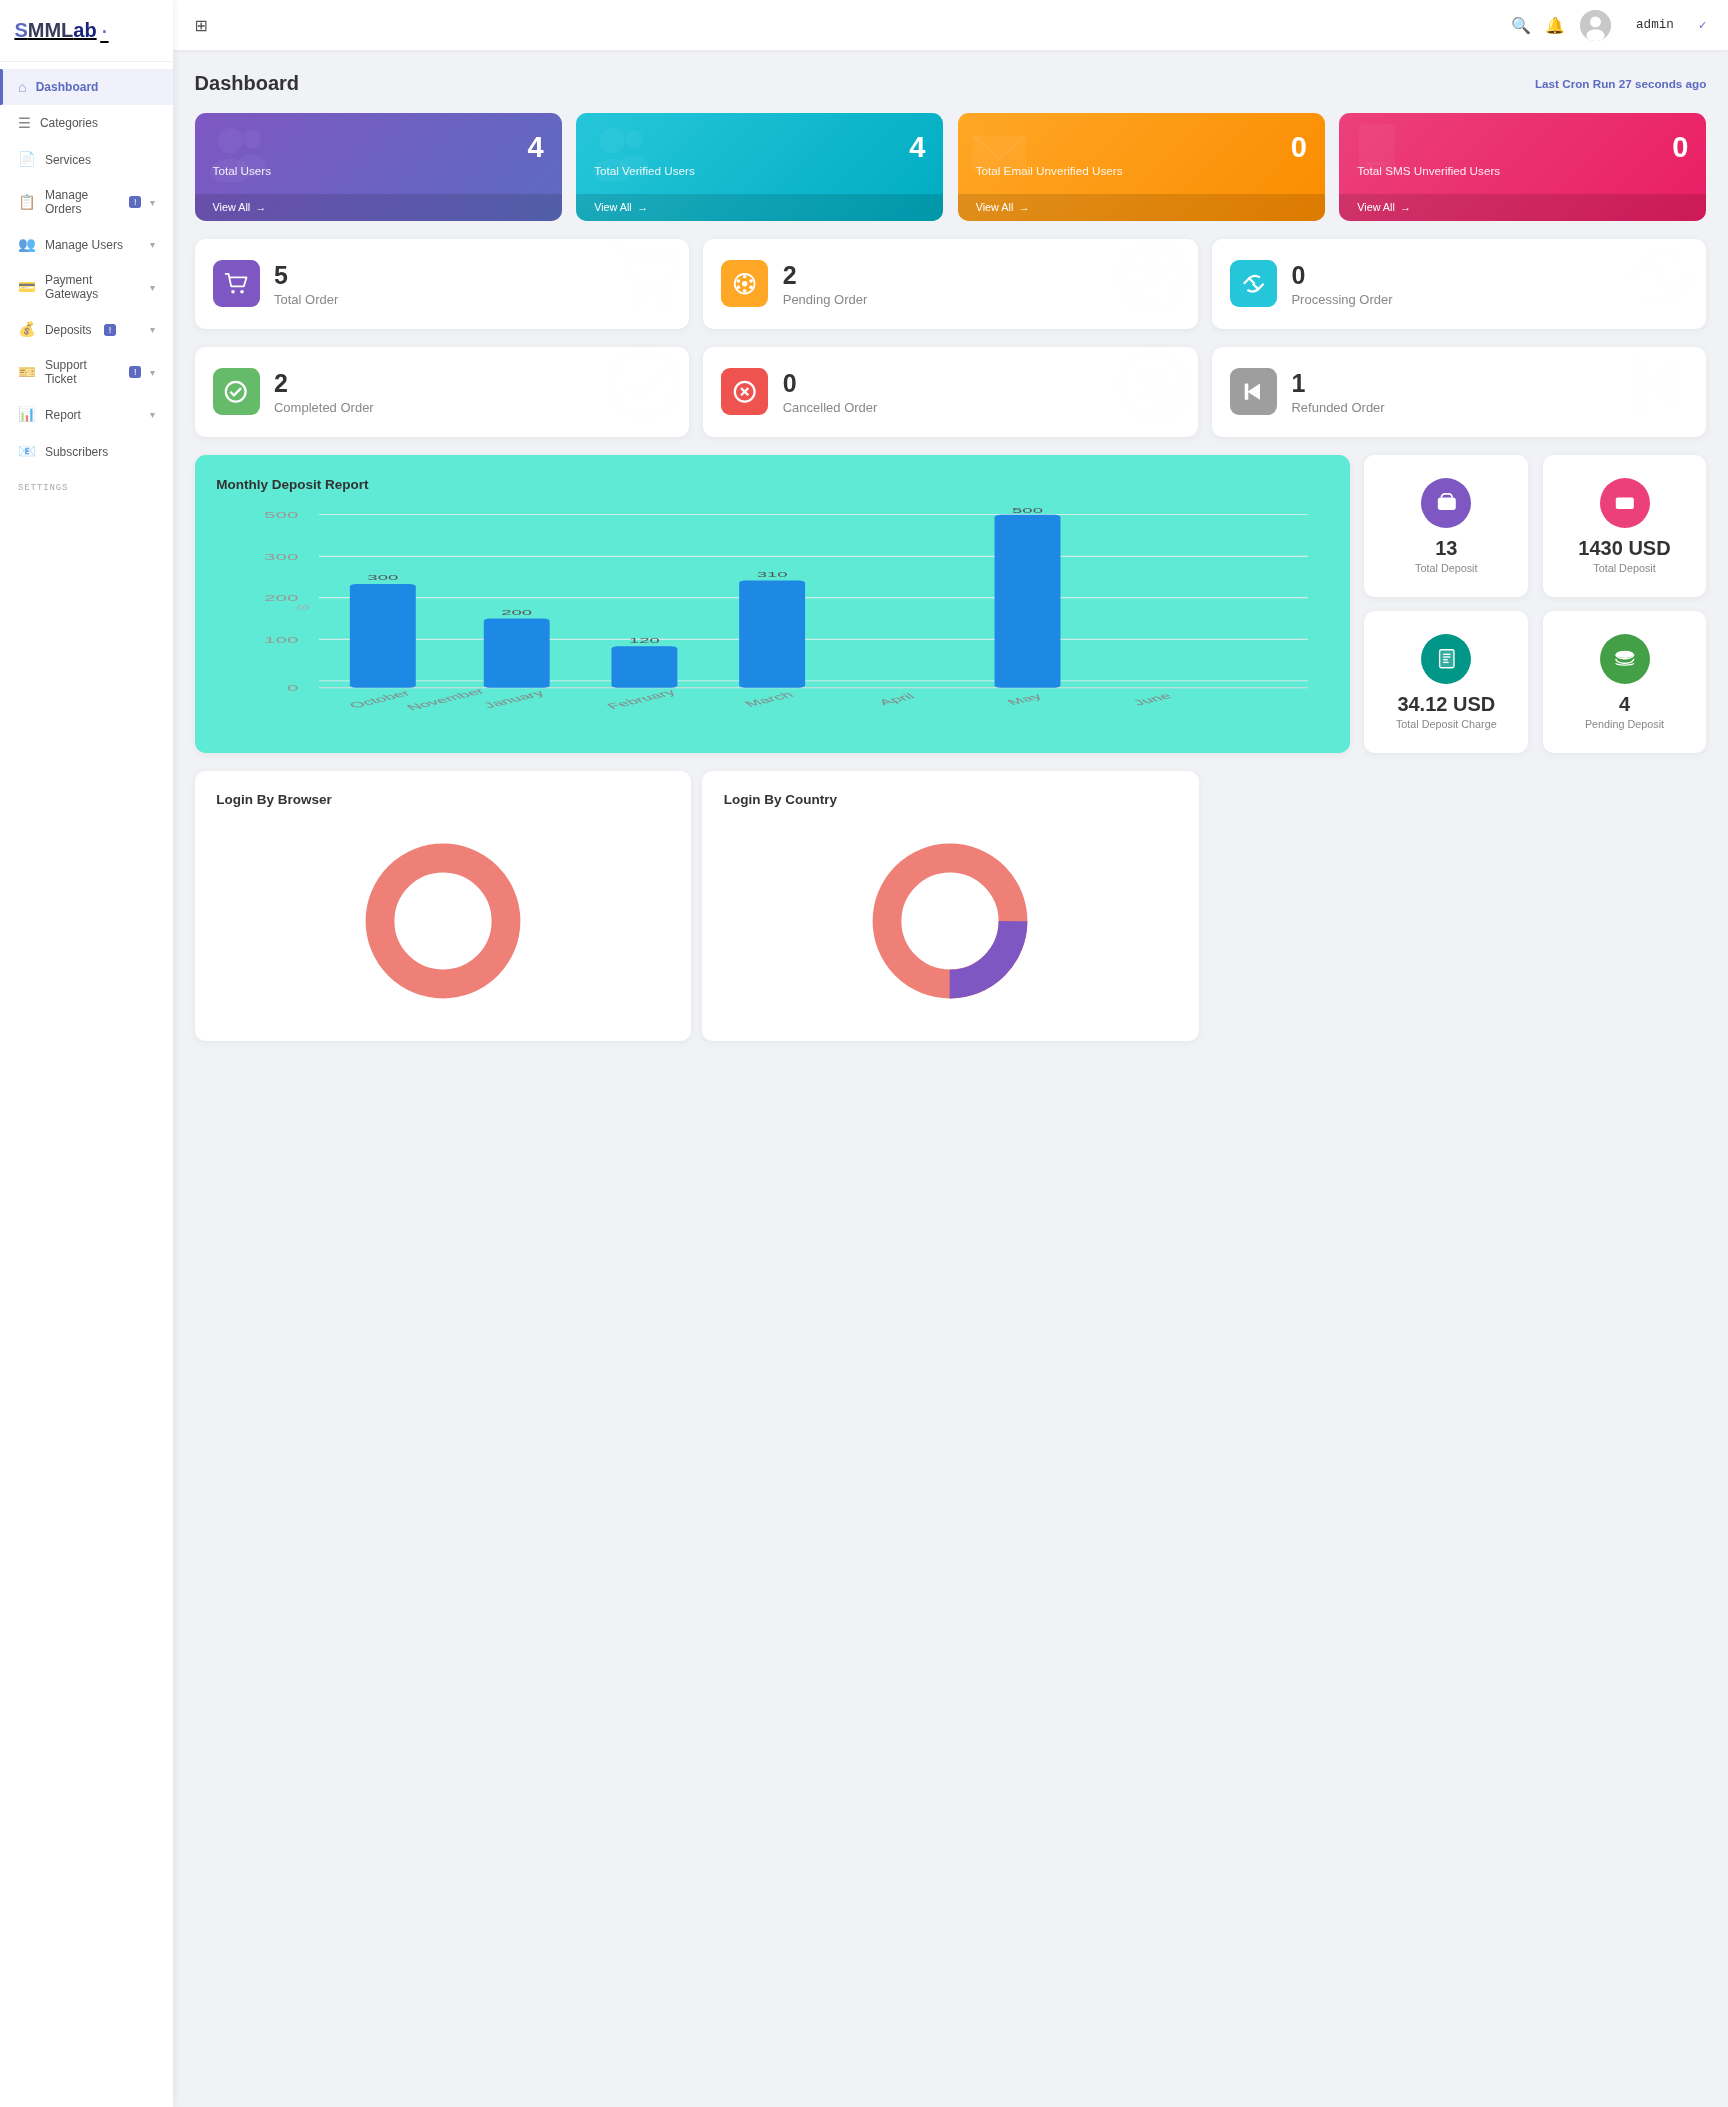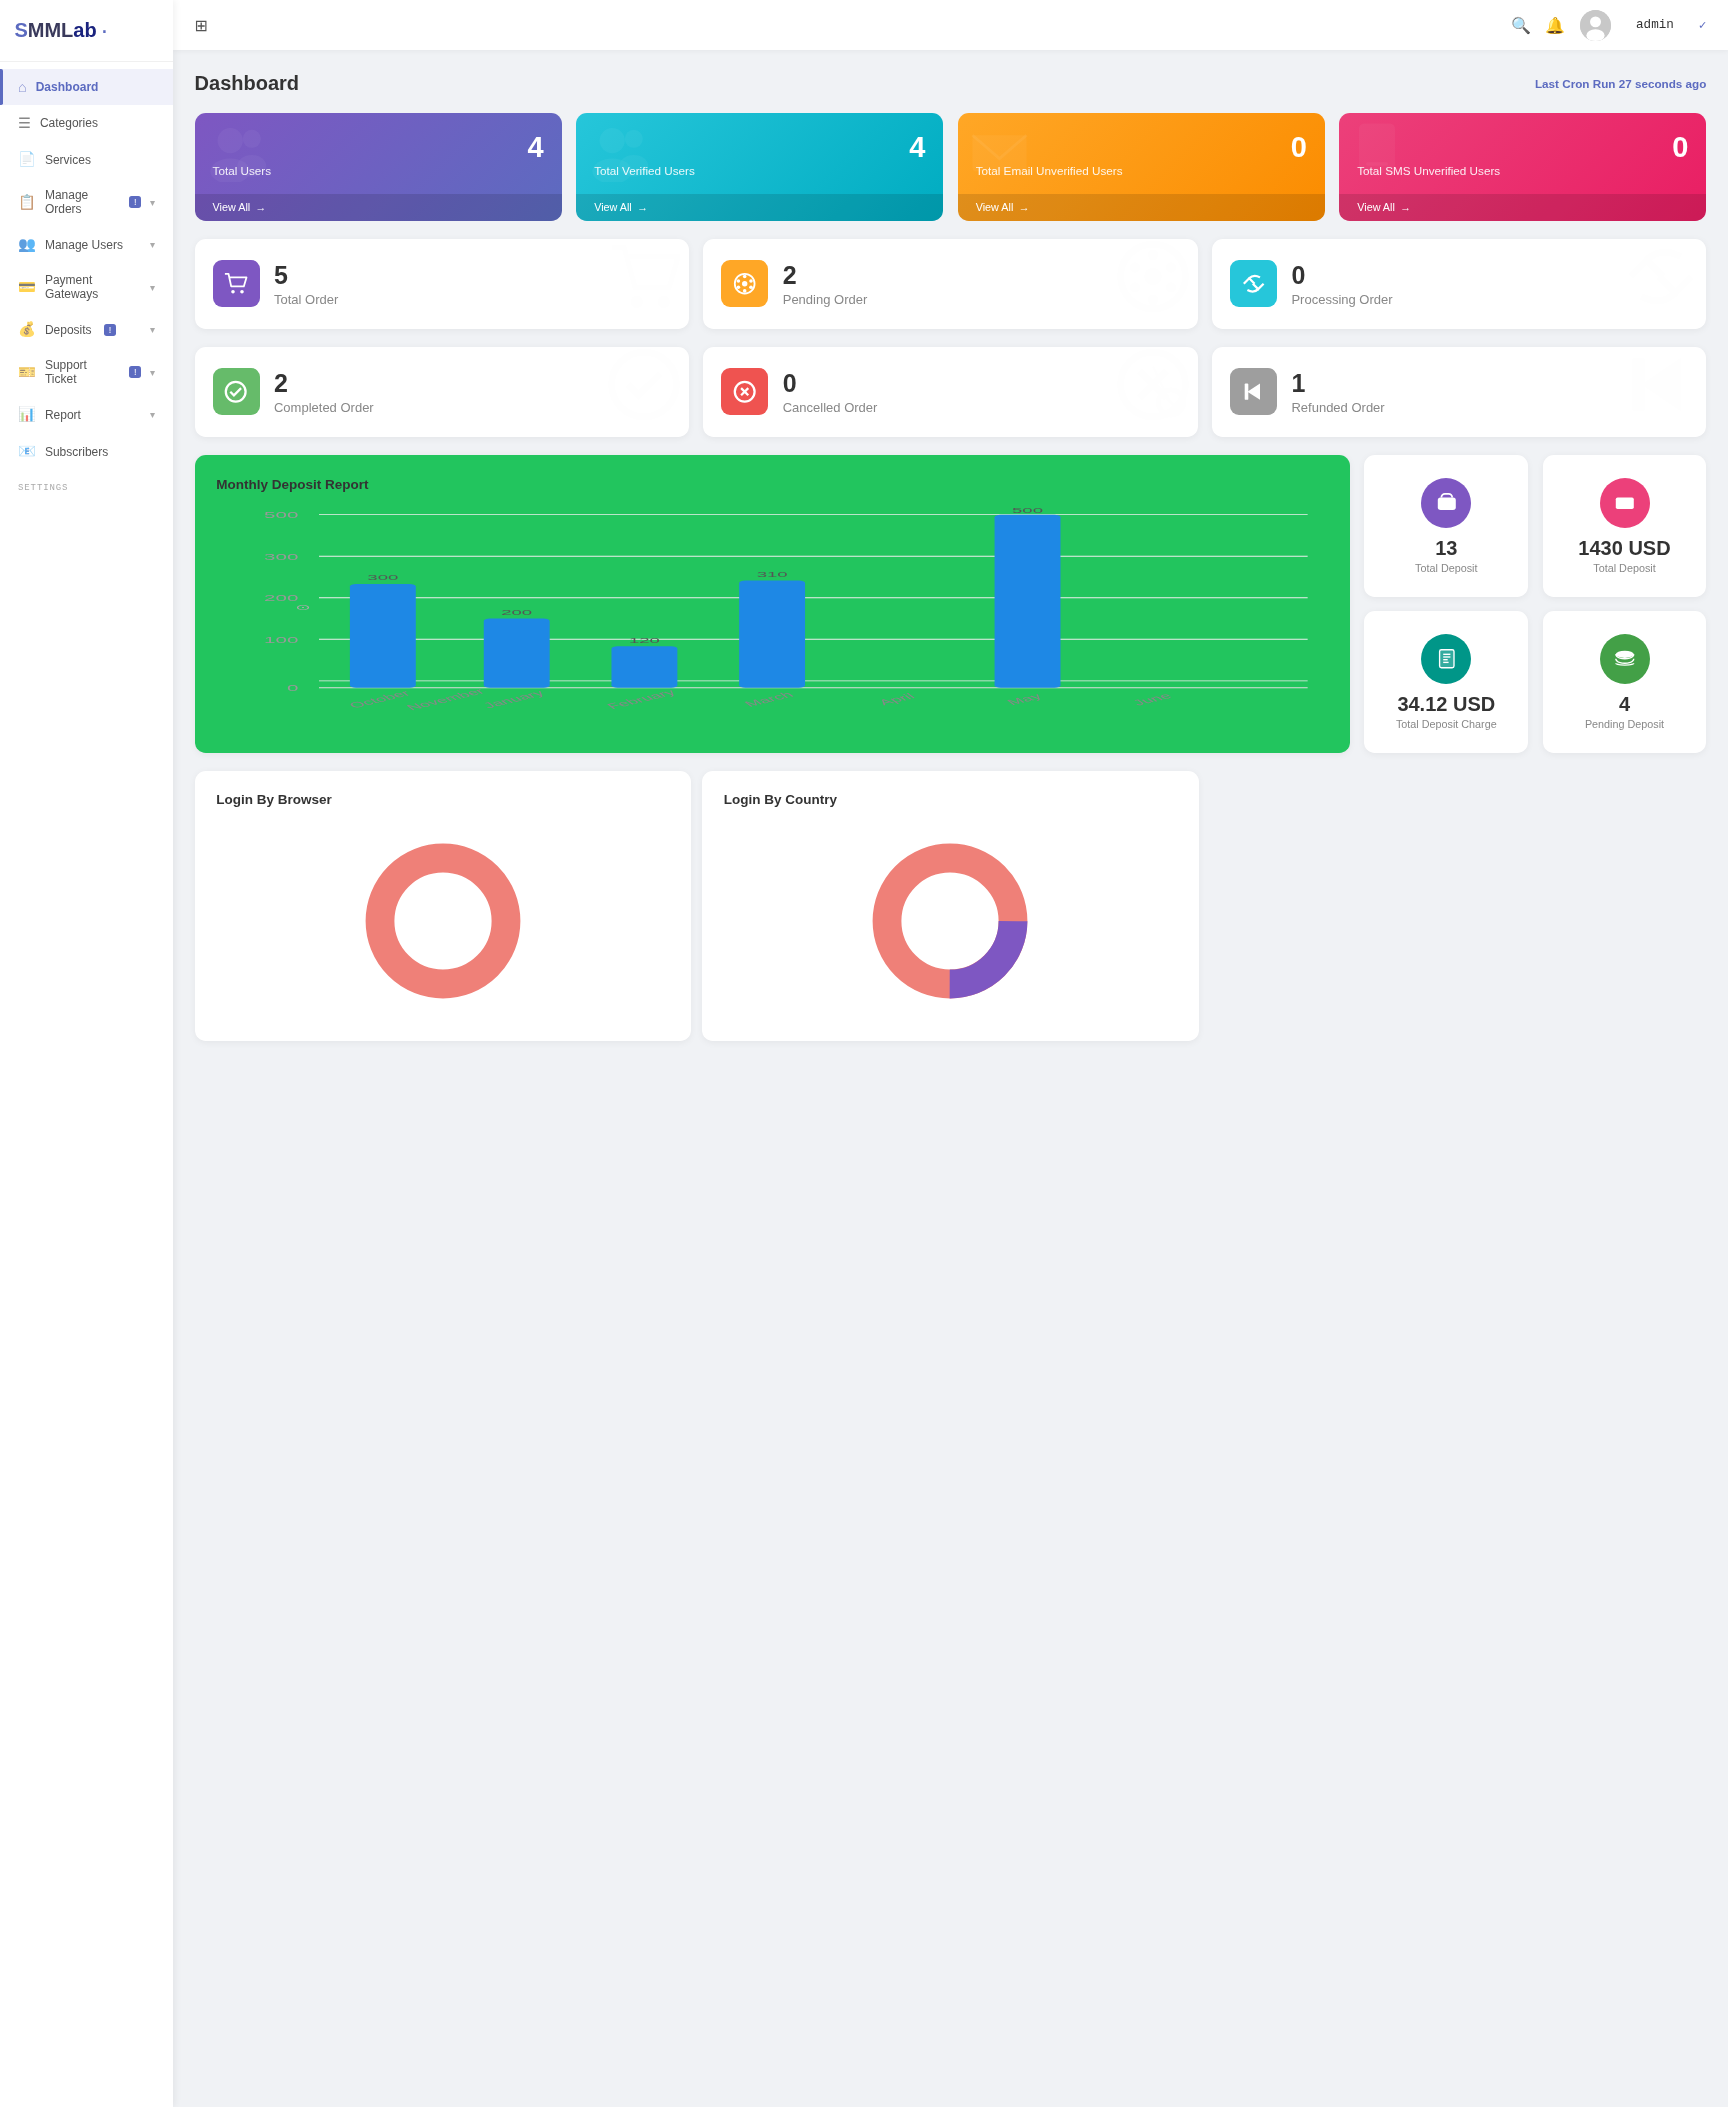--- a/index.html
+++ b/index.html
@@ -14,20 +14,21 @@
       left: 0; top: 0;
       box-shadow: 1.8px 0 7.2px rgba(0,0,0,0.06);
       z-index: 100;
     }
     .sidebar-logo {
       padding: 16px 14.4px;
       display: flex;
       align-items: center;
       gap: 3.6px;
       border-bottom: 0.9px solid #f0f0f0;
+      text-decoration: underline;
     }
     .logo-text {
       font-size: 20px;
       font-weight: 800;
       color: #3a3a5c;
     }
     .logo-s { color: #5c6bc0; }
     .logo-dot { color: #5c6bc0; font-size: 25px; }
     .sidebar-nav { padding: 7.2px 0; }
     .nav-item {
@@ -197,21 +198,21 @@
     .icon-gray { background: #9e9e9e; }
 
     
     .order-cards-2 { display: grid; grid-template-columns: repeat(3, 1fr); gap: 14.4px; margin-bottom: 18px; }
 
     
     .bottom-section { display: grid; grid-template-columns: 1fr 342px; gap: 14.4px; margin-bottom: 18px; }
 
     
     .chart-card {
-      background: #22c55e;
+      background: #5eead4;
       border-radius: 10.8px;
       padding: 21.6px;
       box-shadow: 0 1.8px 7.2px rgba(0,0,0,0.05);
     }
     .chart-title { font-size: 13.5px; font-weight: 600; color: #333; margin-bottom: 14.4px; }
     .chart-area { position: relative; height: 225px; }
     .chart-svg { width: 100%; height: 100%; }
 
     
     .deposit-stats { display: grid; grid-template-columns: 1fr 1fr; gap: 14.4px; }

